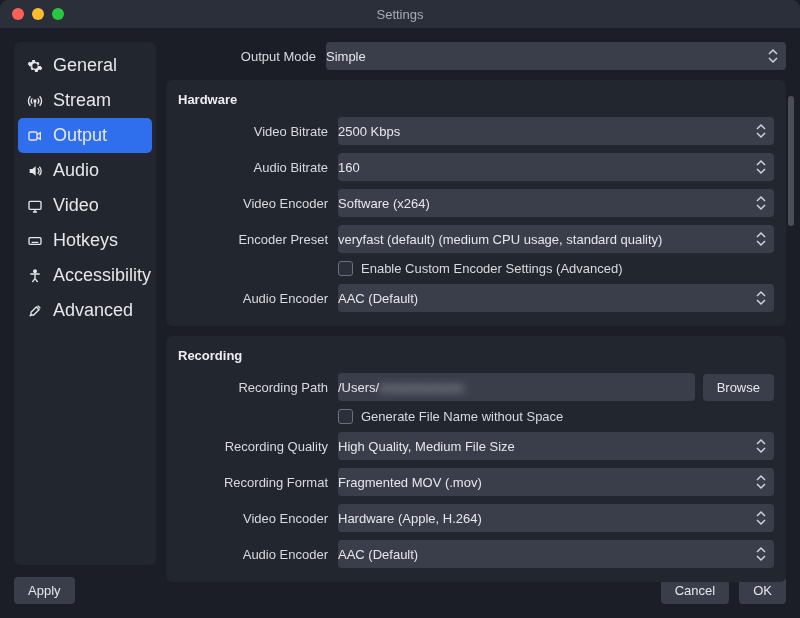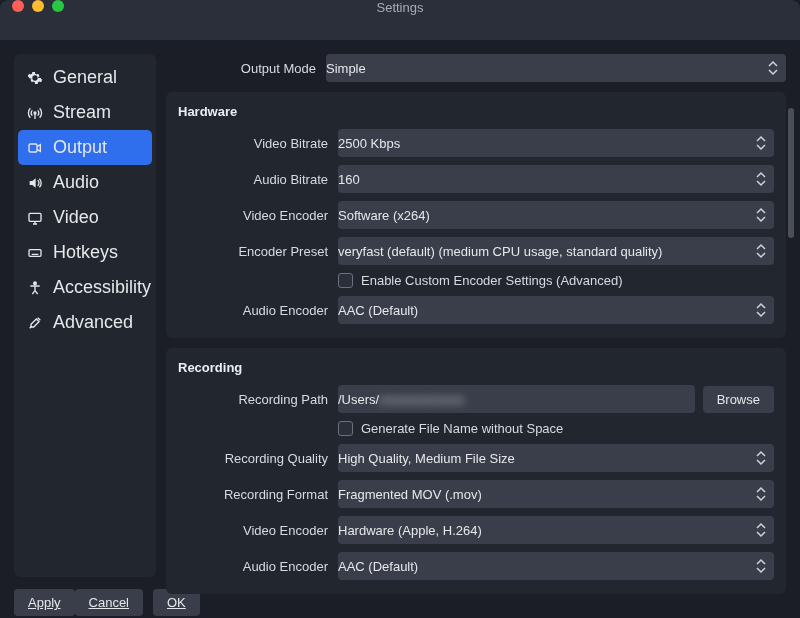--- a/index.html
+++ b/index.html
@@ -7,24 +7,24 @@
     font-family: -apple-system, BlinkMacSystemFont, "Segoe UI", Arial, sans-serif;
     background: #1b1e26;
     color: #e6e7ea;
     font-size: 13px;
     width: 800px;
     height: 618px;
     overflow: hidden;
     border-radius: 8px;
   }
   .titlebar {
-    height: 40px;
+    height: 28px;
     background: #2b2f3a;
     display: flex;
-    align-items: flex-start;
+    align-items: center;
     position: relative;
     border-radius: 8px 8px 0 0;
   }
   .tl-btns { display: flex; gap: 8px; margin-left: 12px; }
   .tl-btn { width: 12px; height: 12px; border-radius: 50%; }
   .tl-red { background: #ff5f57; }
   .tl-yel { background: #febc2e; }
   .tl-grn { background: #28c840; }
   .titlebar .title {
     position: absolute; left: 0; right: 0; text-align: center;
@@ -79,21 +79,21 @@
   .panel-title { font-weight: 600; color: #eceef3; font-size: 13px; margin-bottom: 2px;}
   .checkbox { display:flex; align-items:flex-end; gap:8px; color:#d8dae0;}
   .checkbox .box {
     width:15px; height:15px; border:1px solid #6c7180; border-radius:3px;
     background:#2b2f3a;
   }
   .btn {
     background: #3a3e4a; color:#e6e7ea; border:none; border-radius:4px;
     padding: 6px 14px; font-size:13px; cursor:pointer;
   }
-  .footer { display:flex; align-items:center; justify-content:flex-start; padding-top:12px;text-decoration:underline;}
+  .footer { display:flex; align-items:center; justify-content:space-between; padding-top:12px;}
   .footer .right { display:flex; gap:10px;}
   .scroll-indicator {
     position:absolute; right:-8px; top:54px; width:6px; height:130px;
     background:#4a4e59; border-radius:3px;
   }
   .blurred {
     color: transparent;
     text-shadow: 0 0 8px rgba(230,231,234,0.9);
     user-select: none;
   }

